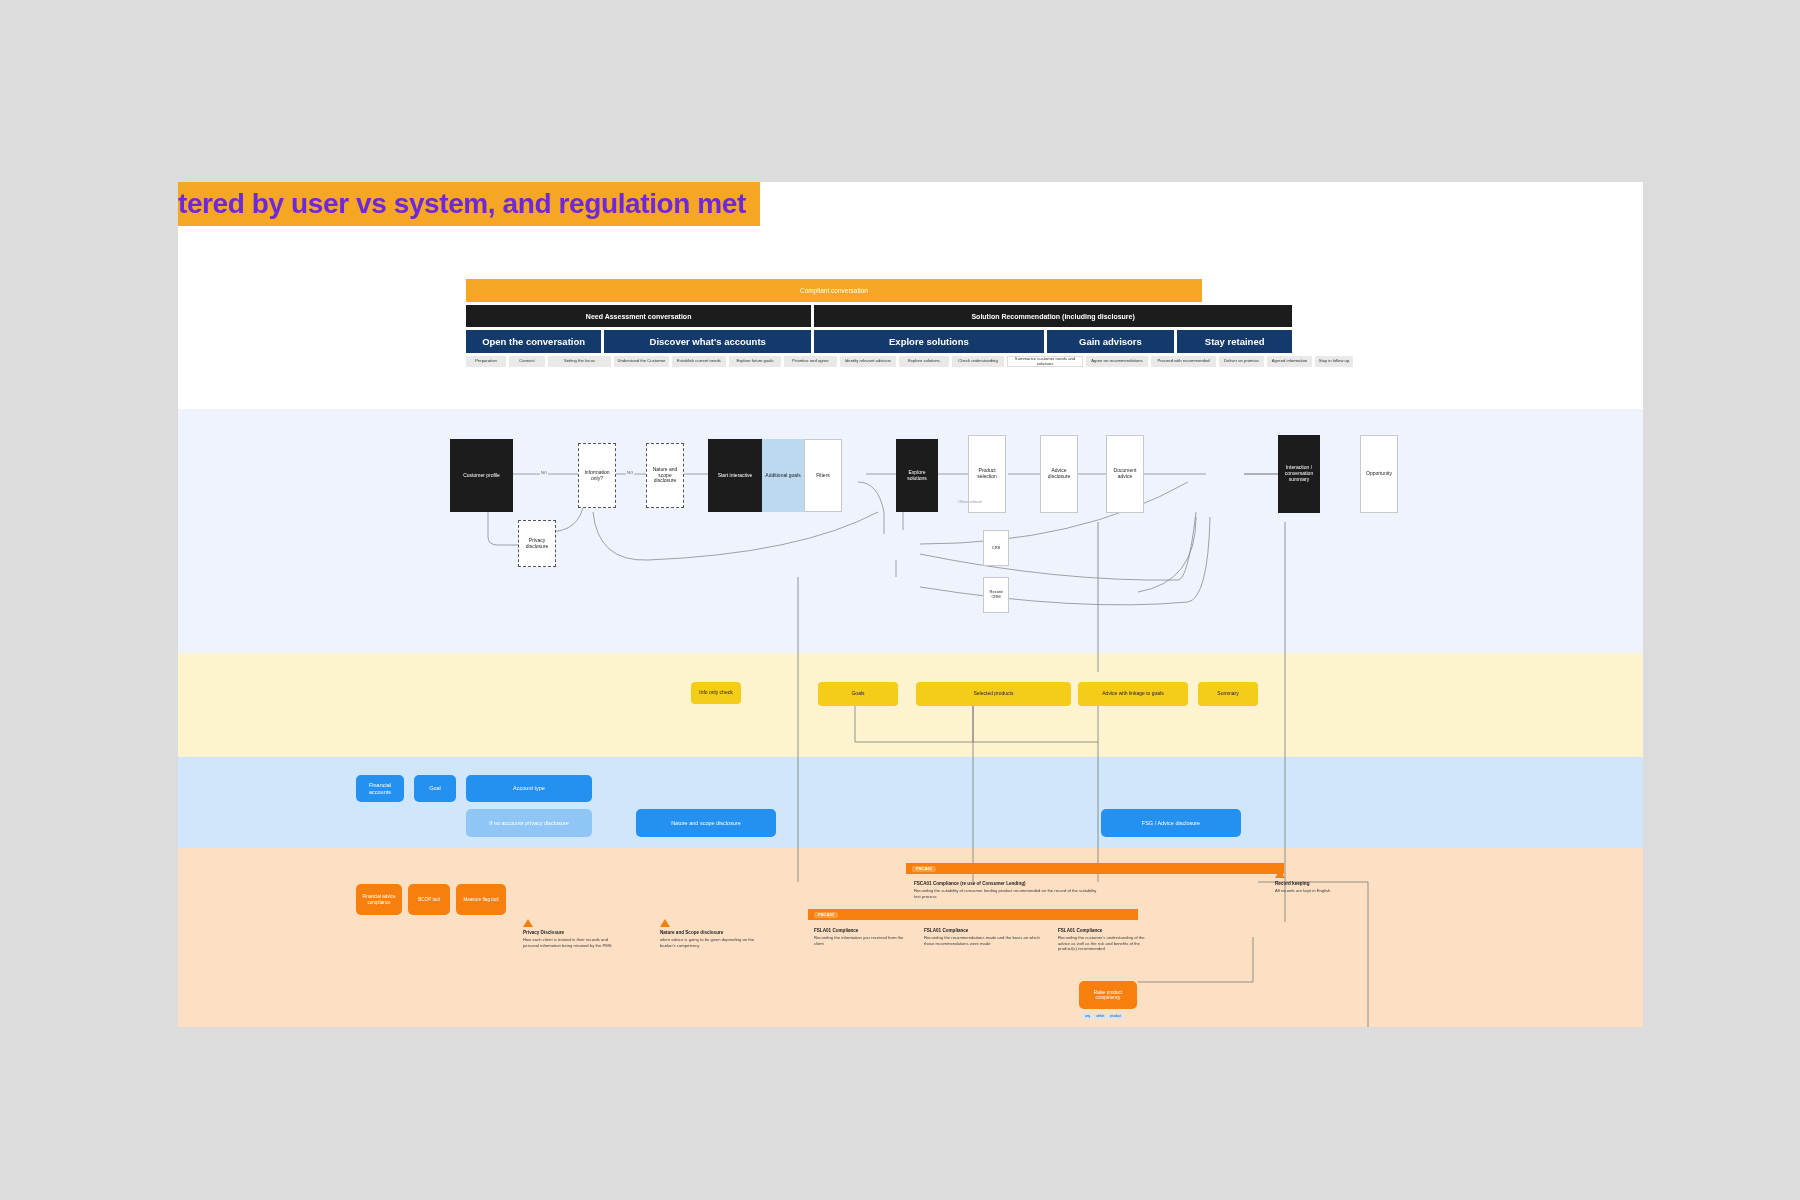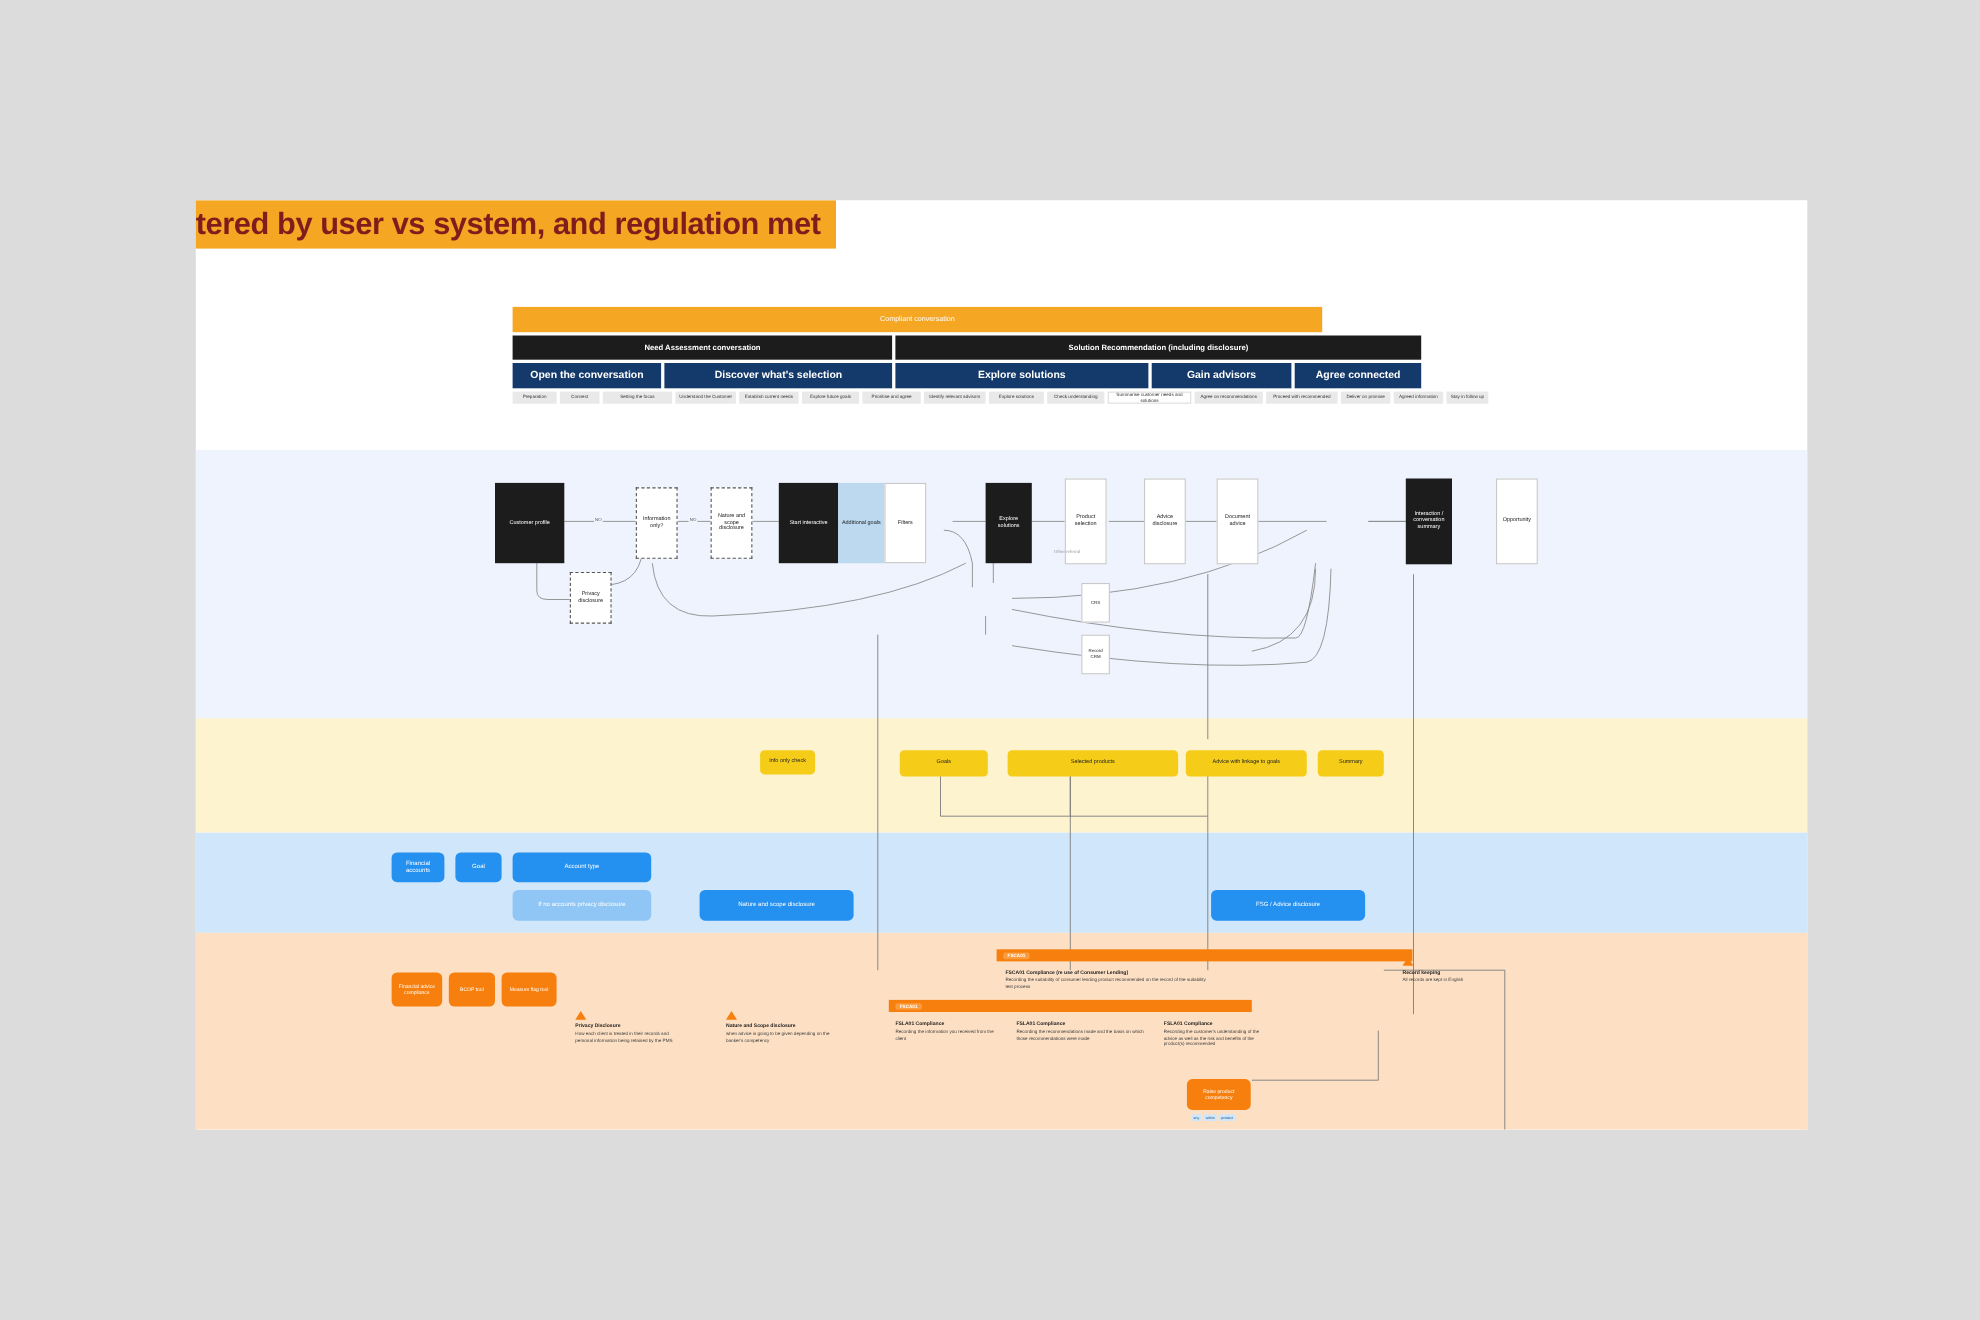--- a/index.html
+++ b/index.html
@@ -19,21 +19,21 @@
     background: #ffffff;
     overflow: hidden;
   }
 
   
   #title-bar {
     position: absolute;
     left: -40px; top: 0px;
     height: 44px;
     background: #f5a623;
-    color: #7f1d1d;
+    color: #6d28d9;
     font-size: 28px;
     font-weight: bold;
     letter-spacing: -0.4px;
     padding: 6px 14px 6px 40px;
     white-space: nowrap;
     display: flex; align-items: center;
   }
 
   
   .band { position: absolute; left: 0; width: 1465px; }
@@ -232,24 +232,24 @@
 
     <div class="hdr-top">Compliant conversation</div>
 
     <div class="hdr-row2">
       <div class="hdr-black" style="width:370px">Need Assessment conversation</div>
       <div class="hdr-black" style="width:512px">Solution Recommendation (including disclosure)</div>
     </div>
 
     <div class="hdr-row3">
       <div class="hdr-blue" style="width:145px">Open the conversation</div>
-      <div class="hdr-blue" style="width:222px">Discover what's selection</div>
+      <div class="hdr-blue" style="width:222px">Discover what's accounts</div>
       <div class="hdr-blue" style="width:246px">Explore solutions</div>
       <div class="hdr-blue" style="width:137px">Gain  advisors</div>
-      <div class="hdr-blue" style="width:123px">Agree connected</div>
+      <div class="hdr-blue" style="width:123px">Stay retained</div>
     </div>
 
     <div class="hdr-row4">
       <div class="chipgroup">
         <div class="chip" style="width:40px">Preparation</div>
         <div class="chip" style="width:36px">Connect</div>
         <div class="chip" style="width:63px">Setting the focus</div>
       </div>
       <div class="chipgroup">
         <div class="chip" style="width:55px">Understand the Customer</div>

